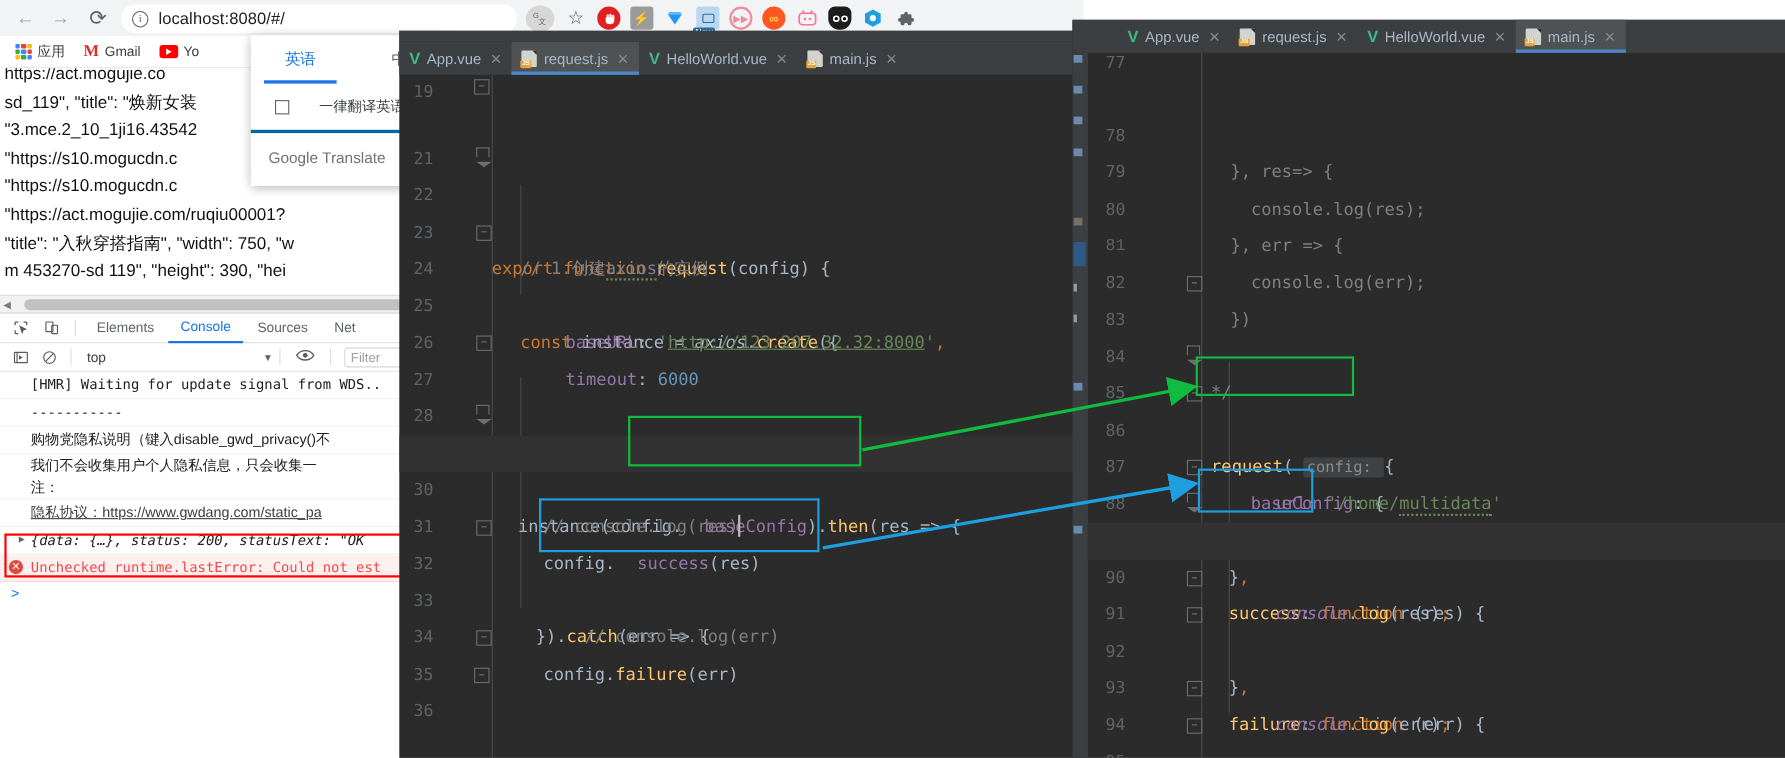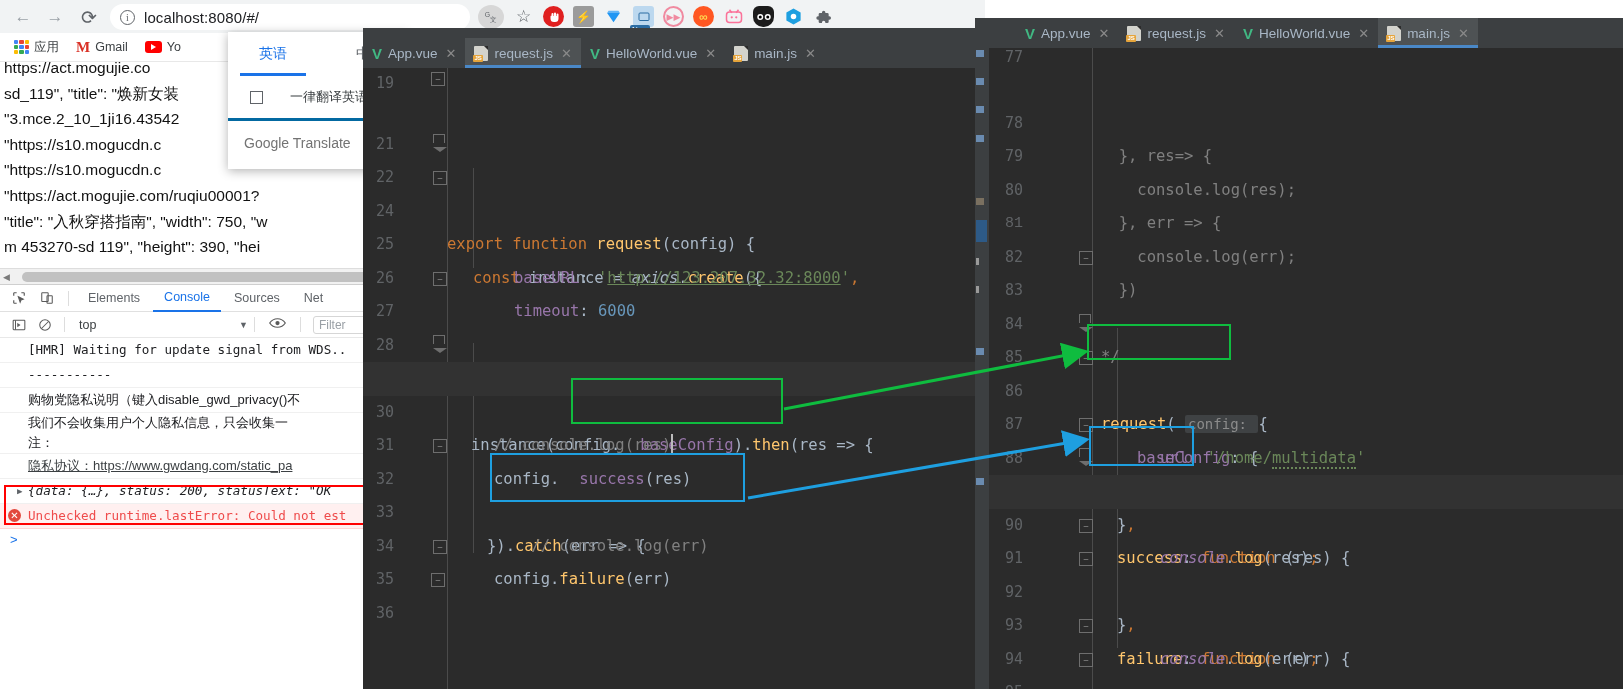--- a/index.html
+++ b/index.html
@@ -394,20 +394,24 @@
       </div>
       <div class="eline">
         <span class="gutter-num">21</span>
       </div>
       <div class="eline">
         <span class="gutter-num">22</span>
         <span class="fold arrowdn" style="left:70px;top:6px;width:12px;height:9px;border:1px solid #6e6e6e;border-bottom:none;"></span>
         <span class="code" style="left:84px;"><span class="t-kw">export function </span><span class="t-fn">request</span><span class="t-def">(</span><span class="t-param">config</span><span class="t-def">) {</span></span>
       </div>
       <div class="eline">
+        <span class="gutter-num">23</span>
+        <span class="code t-cmt" style="left:110px;">// 1.创建<span class="squiggle">axios</span>的实例</span>
+      </div>
+      <div class="eline">
         <span class="gutter-num">24</span>
         <span class="fold minus" style="left:70px;top:10px;">−</span>
         <span class="code" style="left:110px;"><span class="t-kw">const </span><span class="t-def">instance = </span><span class="t-cls">axios</span><span class="t-def">.</span><span class="t-fn">create</span><span class="t-def">({</span></span>
       </div>
       <div class="eline">
         <span class="gutter-num">25</span>
         <span class="code" style="left:131px;"><span class="t-prop">baseURL</span><span class="t-def">: </span><span class="t-str">'</span><span class="t-url">http://123.207.32.32:8000</span><span class="t-str">'</span><span class="t-kw">,</span></span>
       </div>
       <div class="eline">
         <span class="gutter-num">26</span>

